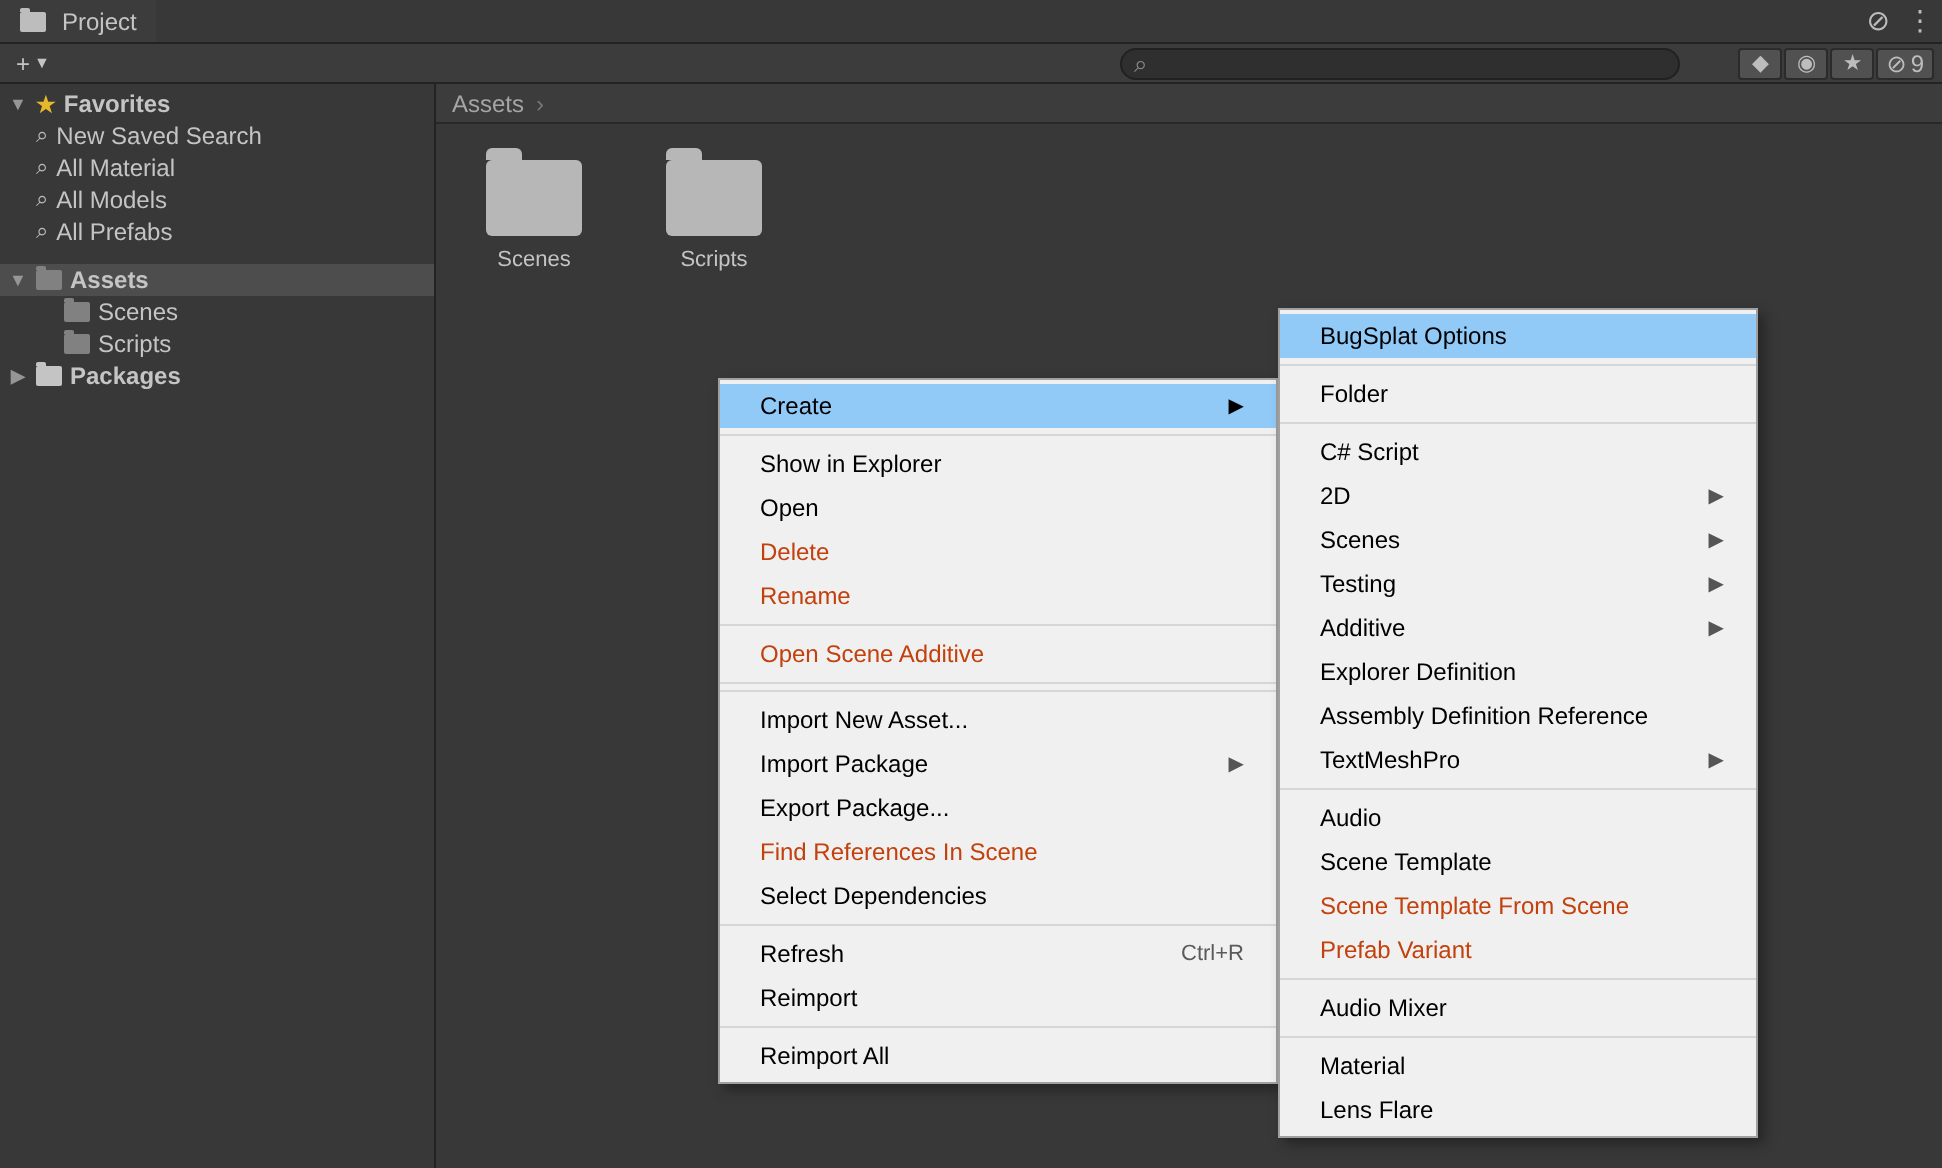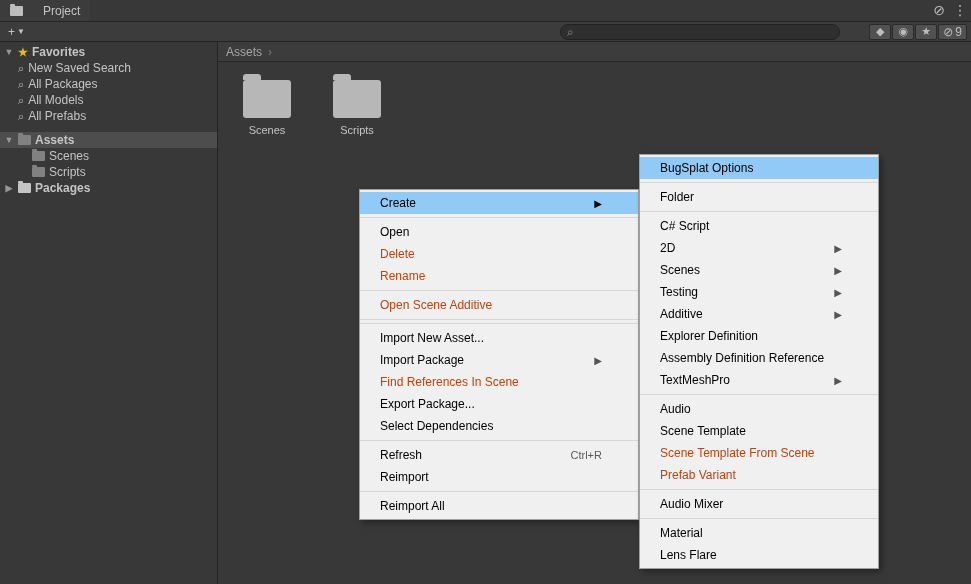--- a/index.html
+++ b/index.html
@@ -1,19 +1,19 @@
 <!DOCTYPE html>
 <html><head>
 <meta charset="utf-8">
 <style>
 * { margin: 0; padding: 0; box-sizing: border-box; font-family: "Segoe UI", Arial, sans-serif; font-size: 12px; user-select: none; }
 body { background: #383838; color: #c4c4c4; width: 971px; height: 584px; overflow: hidden; position: relative; }
 
 .tab-bar { height: 22px; background: #383838; display: flex; align-items: center; border-bottom: 1px solid #232323; }
-.tab { display: flex; align-items: center; gap: 20px; padding: 2px 10px; background: #383838; height: 100%; }
+.tab { display: flex; align-items: center; gap: 8px; padding: 2px 10px; background: #383838; height: 100%; }
 .tab.active { background: #3c3c3c; }
 .folder-icon-mini { width: 13px; height: 10px; background: #bdbdbd; border-radius: 1px; position: relative; }
 .folder-icon-mini::before { content: ""; position: absolute; top: -2px; left: 0; width: 5px; height: 2px; background: #bdbdbd; border-radius: 1px 1px 0 0; }
 .tab-text { color: #c4c4c4; }
 
 .top-right { position: absolute; right: 4px; top: 2px; display: flex; gap: 8px; align-items: center; color: #bdbdbd; }
 .top-right .ico { font-size: 14px; }
 
 .toolbar { height: 20px; background: #3c3c3c; display: flex; align-items: center; padding: 0 4px; border-bottom: 1px solid #232323; position: relative; }
 .plus-dropdown { display: flex; align-items: center; gap: 2px; padding: 0 4px; color: #c4c4c4; }
@@ -45,21 +45,21 @@
 .breadcrumb .sep { color: #777; }
 .grid { flex: 1; padding: 18px 20px; display: flex; gap: 32px; align-content: flex-start; flex-wrap: wrap; }
 .grid-item { width: 58px; display: flex; flex-direction: column; align-items: center; gap: 6px; }
 .folder-large { width: 48px; height: 38px; background: #b7b7b7; border-radius: 3px; position: relative; }
 .folder-large::before { content: ""; position: absolute; top: -6px; left: 0; width: 18px; height: 6px; background: #b7b7b7; border-radius: 3px 3px 0 0; }
 .grid-label { color: #c4c4c4; font-size: 11px; text-align: center; }
 
 .context-menu { position: absolute; background: #f0f0f0; border: 1px solid #a0a0a0; box-shadow: 3px 3px 6px rgba(0,0,0,0.35); color: #000; padding: 2px 0; }
 .cm1 { left: 359px; top: 189px; width: 280px; }
 .cm2 { left: 639px; top: 154px; width: 240px; }
-.menu-item { height: 22px; display: flex; align-items: center; justify-content: space-between; padding: 0 36px 0 20px; }
+.menu-item { height: 22px; display: flex; align-items: center; justify-content: space-between; padding: 0 16px 0 20px; }
 .menu-item.highlight { background: #91c9f7; }
 .menu-item.disabled { color: #c2410c; }
 .menu-item .arrow { font-size: 10px; color: #555; }
 .menu-item.highlight .arrow { color: #000; }
 .menu-sep { height: 1px; background: #d6d6d6; margin: 3px 0; }
 .shortcut { color: #5a5a5a; font-size: 11px; }
 </style>
 </head>
 <body>
 
@@ -98,21 +98,21 @@
       <span class="tri expanded"></span>
       <span class="star-icon">★</span>
       <span>Favorites</span>
     </div>
     <div class="tree-item indent-1">
       <span class="search-mini">⌕</span>
       <span>New Saved Search</span>
     </div>
     <div class="tree-item indent-1">
       <span class="search-mini">⌕</span>
-      <span>All Packages</span>
+      <span>All Material</span>
     </div>
     <div class="tree-item indent-1">
       <span class="search-mini">⌕</span>
       <span>All Models</span>
     </div>
     <div class="tree-item indent-1">
       <span class="search-mini">⌕</span>
       <span>All Prefabs</span>
     </div>
 
@@ -157,20 +157,23 @@
   </div>
 </div>
 
 <div class="context-menu cm1">
   <div class="menu-item highlight">
     <span>Create</span>
     <span class="arrow">▶</span>
   </div>
   <div class="menu-sep"></div>
   <div class="menu-item">
+      <span>Show in Explorer</span>
+    </div>
+  <div class="menu-item">
       <span>Open</span>
     </div>
   <div class="menu-item disabled">
       <span>Delete</span>
     </div>
   <div class="menu-item disabled">
       <span>Rename</span>
     </div>
   <div class="menu-sep"></div>
   <div class="menu-item disabled">
@@ -178,25 +181,25 @@
     </div>
   <div class="menu-sep"></div>
   <div class="menu-sep"></div>
   <div class="menu-item">
       <span>Import New Asset...</span>
     </div>
   <div class="menu-item">
     <span>Import Package</span>
     <span class="arrow">▶</span>
   </div>
+  <div class="menu-item">
+      <span>Export Package...</span>
+    </div>
   <div class="menu-item disabled">
       <span>Find References In Scene</span>
-    </div>
-  <div class="menu-item">
-      <span>Export Package...</span>
     </div>
   <div class="menu-item">
       <span>Select Dependencies</span>
     </div>
   <div class="menu-sep"></div>
   <div class="menu-item">
     <span>Refresh</span>
     <span class="shortcut">Ctrl+R</span>
   </div>
   <div class="menu-item">

